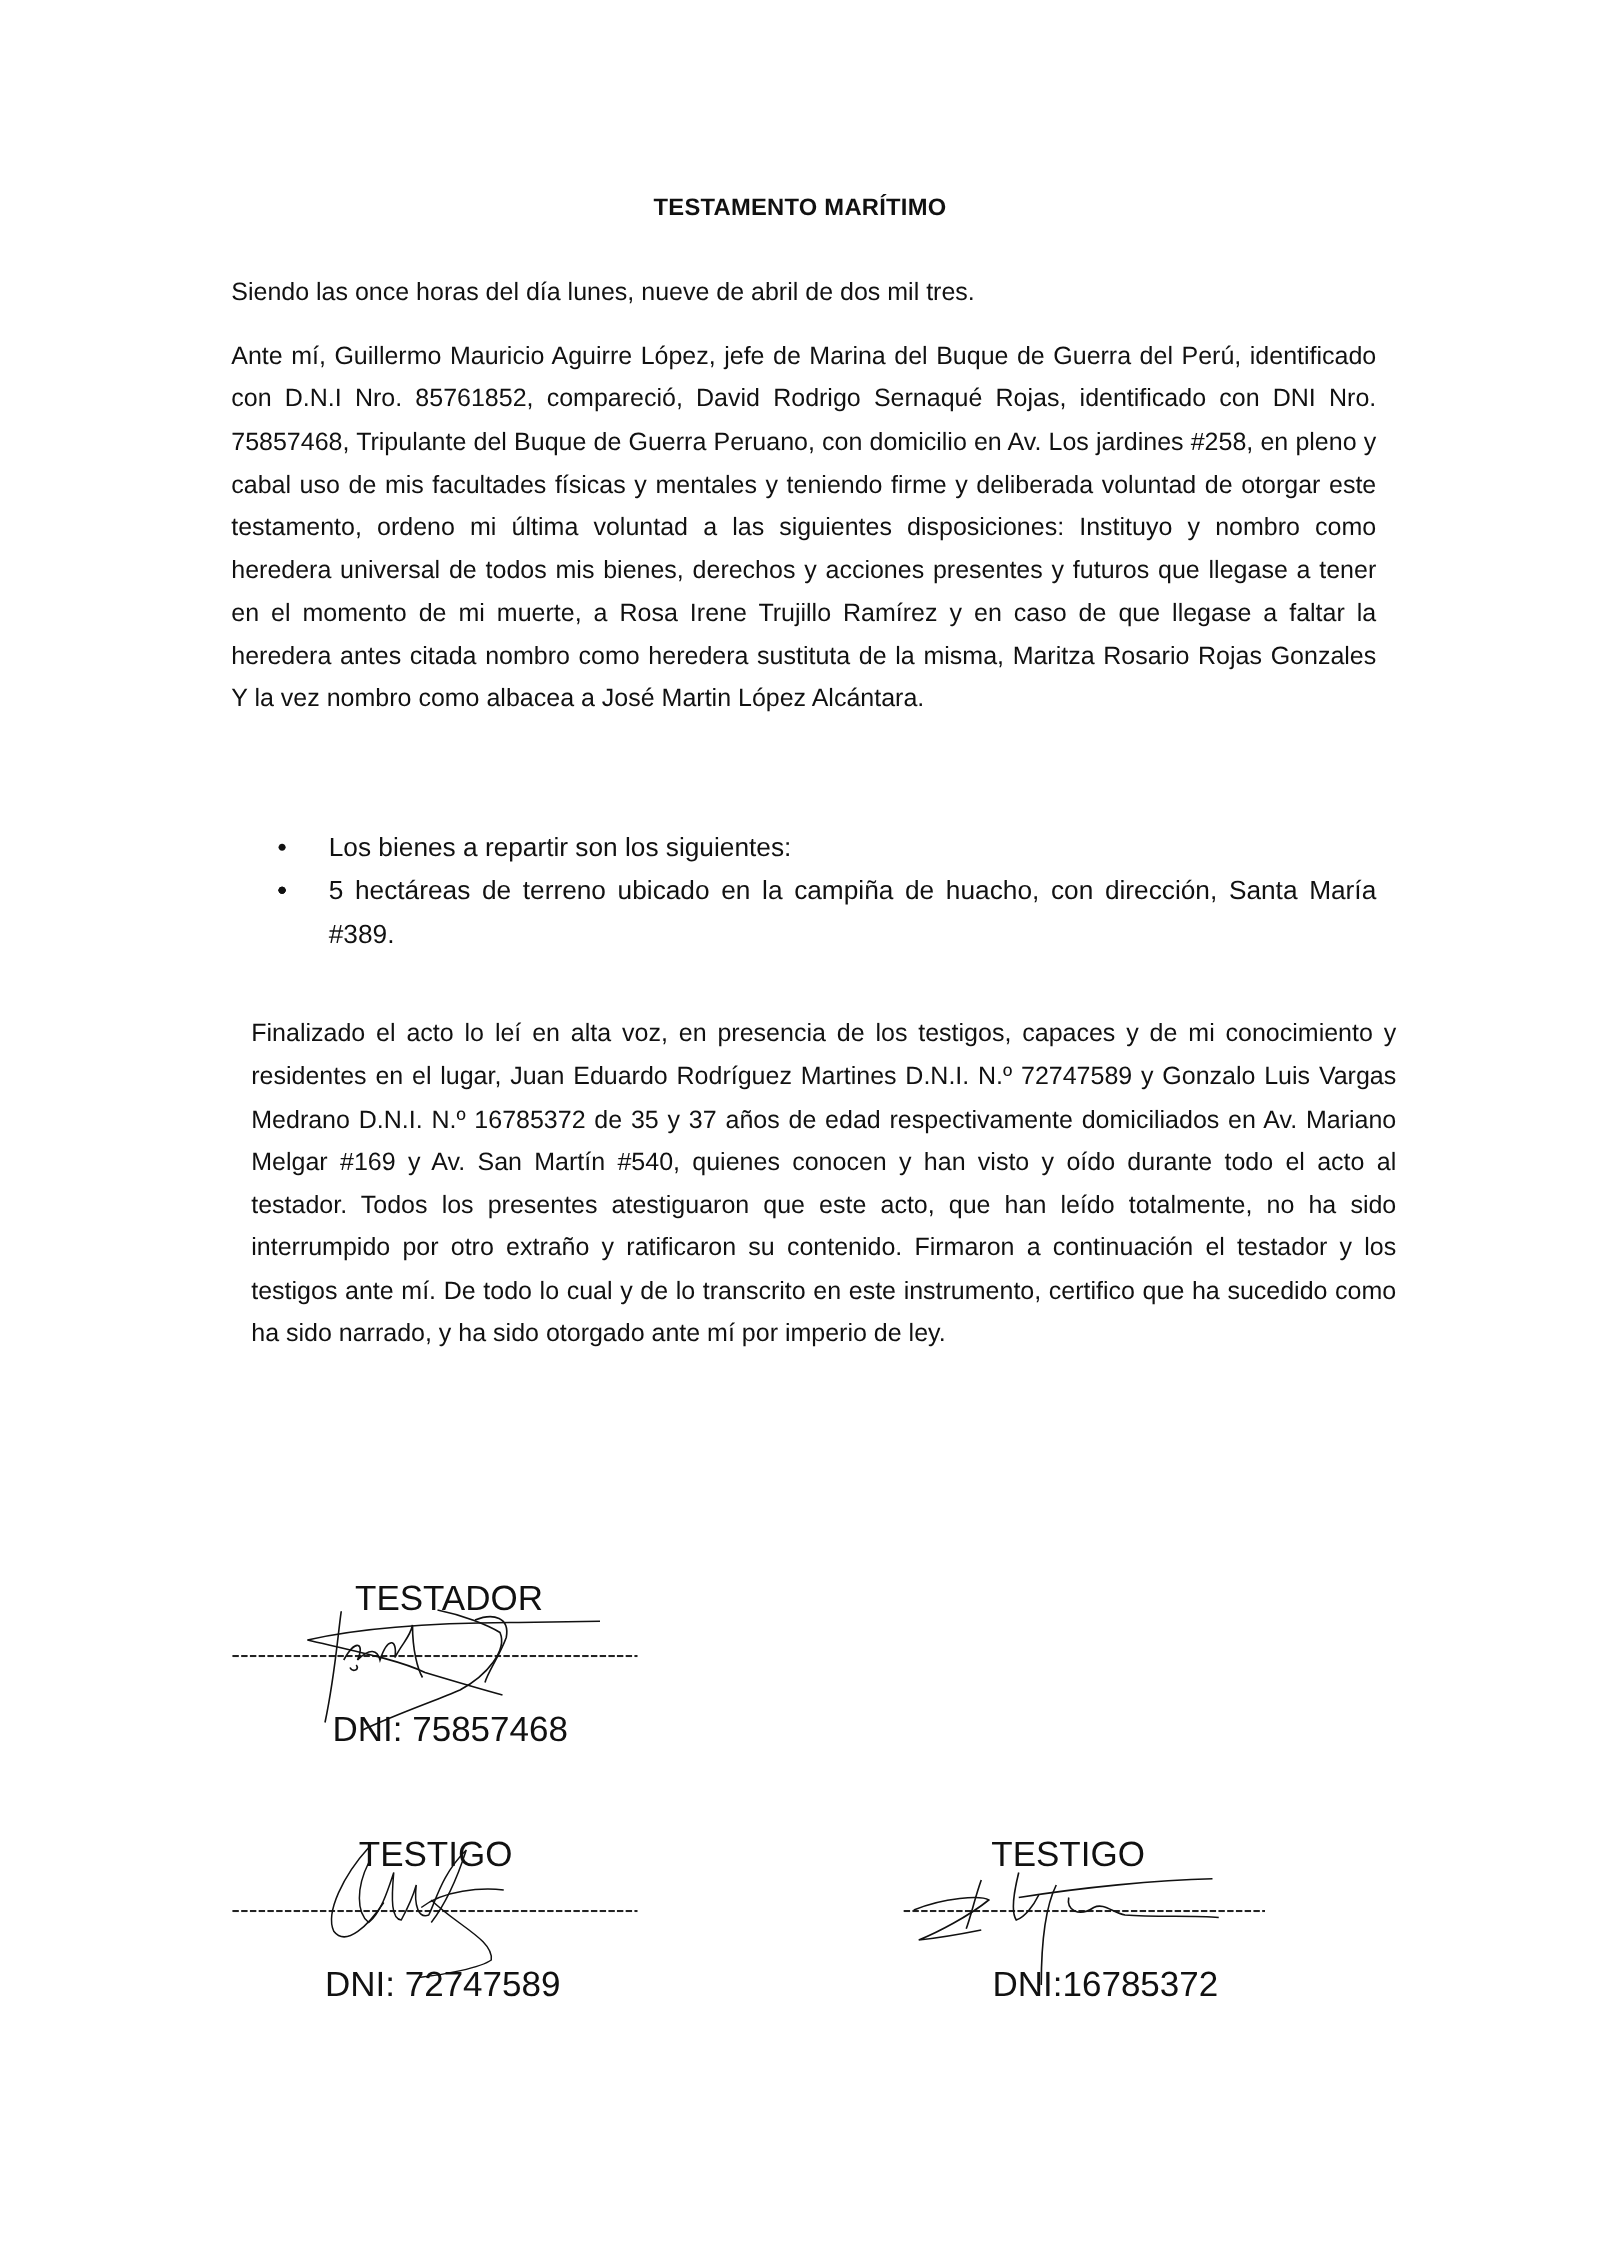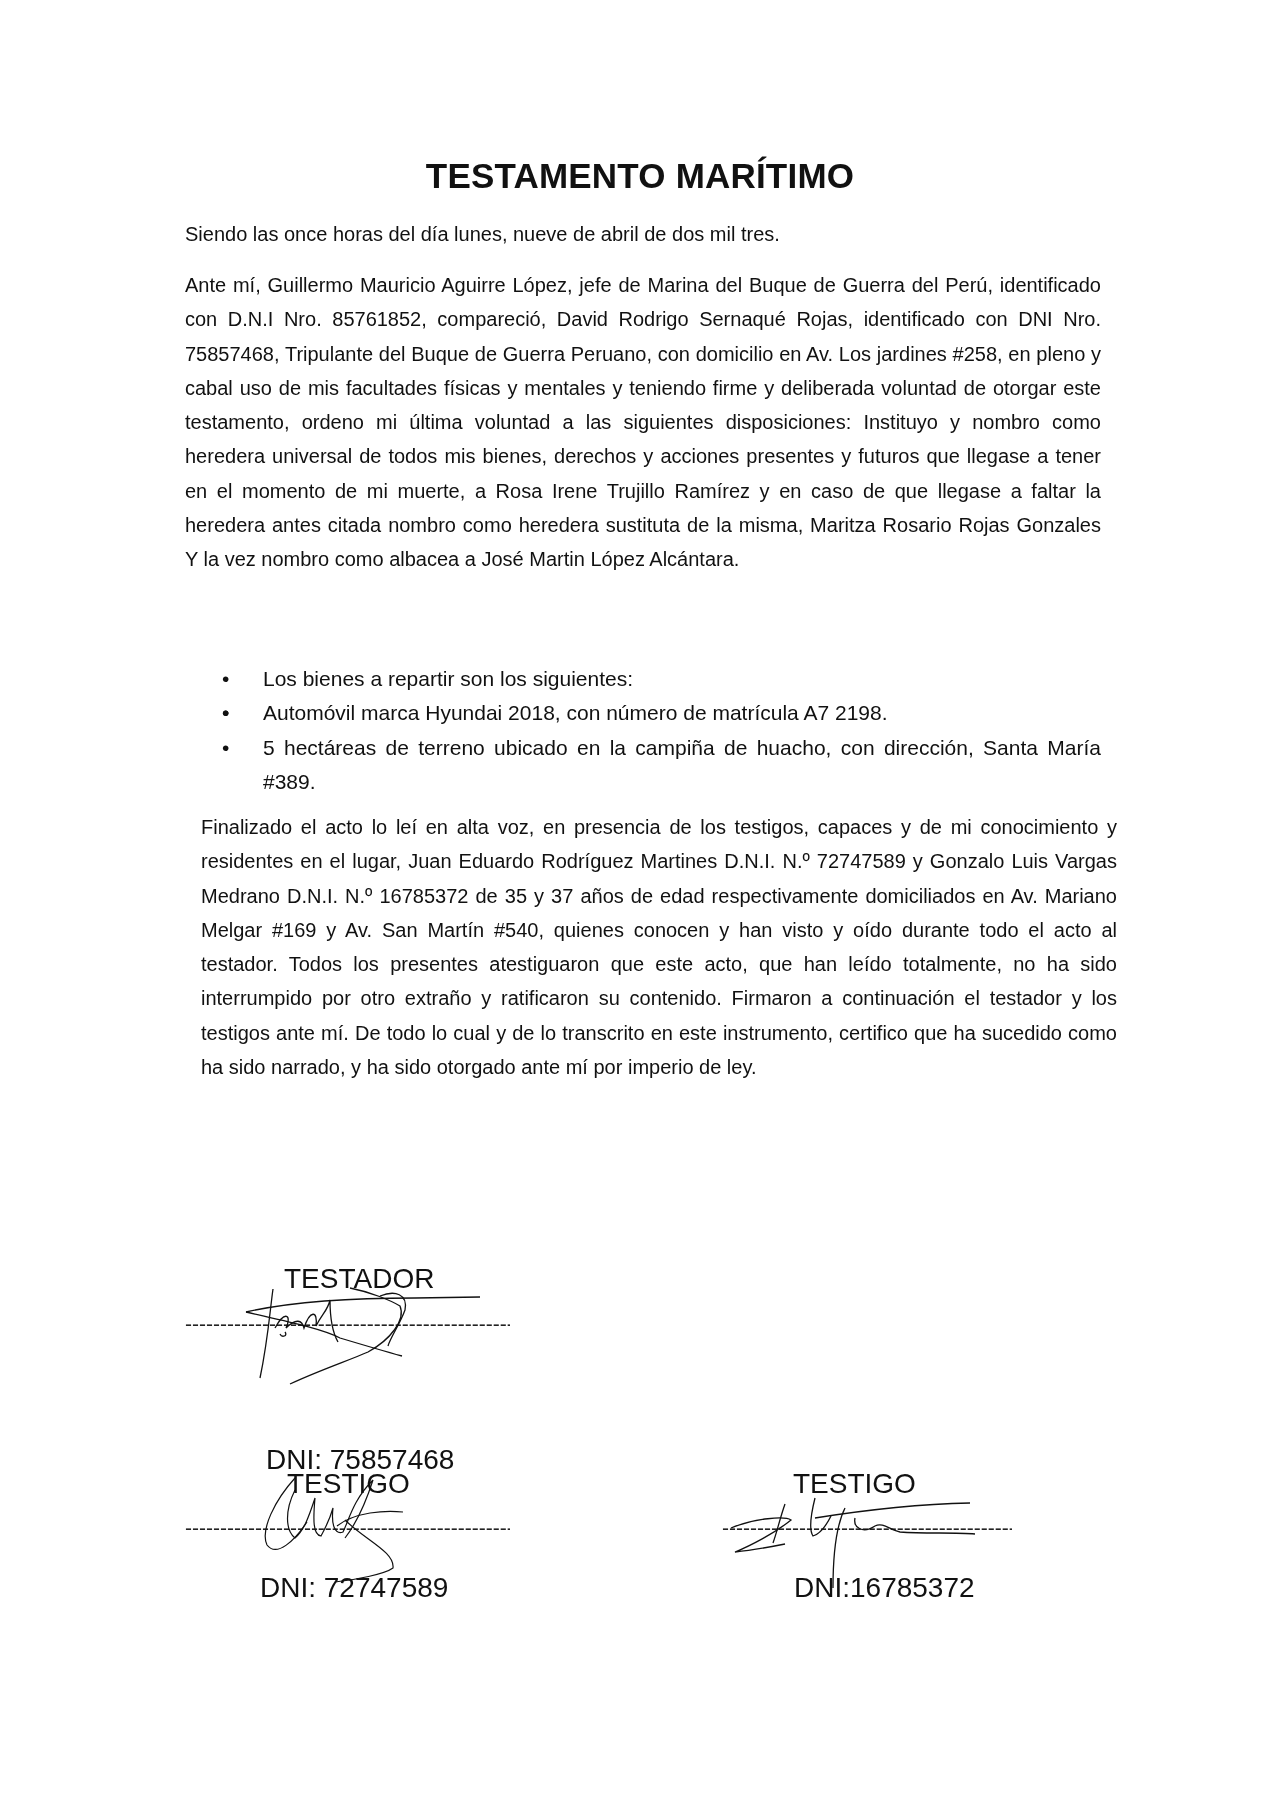--- a/index.html
+++ b/index.html
@@ -1,18 +1,18 @@
 <!DOCTYPE html>
 <html><head>
 <meta charset="utf-8">
 <style>
   html, body { margin:0; padding:0; background:#ffffff; }
   body { width:1280px; height:1811px; position:relative; overflow:hidden; font-family:"Liberation Sans", sans-serif; color:#111; }
   .page { position:absolute; left:0; top:0; width:1280px; height:1811px; background:#fff; }
-  .title { position:absolute; left:0; width:1280px; top:156px; text-align:center; font-weight:bold; font-size:35px; letter-spacing:0.2px; }
+  .title { position:absolute; left:0; width:1280px; top:156px; text-align:center; font-weight:bold; font-size:19px; letter-spacing:0.2px; }
   .para { position:absolute; left:185px; width:916px; font-size:20px; line-height:34.3px; text-align:justify; }
   .para.last-left { text-align-last:left; }
   .p1 { top:217px; }
   .p2 { top:268px; }
   .bullets { position:absolute; left:185px; width:916px; top:662px; margin:0; padding:0; list-style:none; font-size:21px; line-height:34.3px; }
   .bullets li { position:relative; padding-left:78px; text-align:justify; text-align-last:left; }
   .bullets li .dot { position:absolute; left:37px; top:0; }
   .p3 { top:810px;margin-left:16px; }
   .sig-label { position:absolute; font-size:28px; }
   .sig-line { position:absolute; font-size:21px; letter-spacing:0px; white-space:nowrap; color:#222; }
@@ -25,39 +25,39 @@
 
   <div class="title">TESTAMENTO MARÍTIMO</div>
 
   <div class="para p1">Siendo las once horas del día lunes, nueve de abril de dos mil tres.</div>
 
   <div class="para p2 last-left">Ante mí, Guillermo Mauricio Aguirre López, jefe de Marina del Buque de Guerra del Perú, identificado con D.N.I Nro. 85761852, compareció, David Rodrigo Sernaqué Rojas, identificado con DNI Nro. 75857468, Tripulante del Buque de Guerra Peruano, con domicilio en Av. Los jardines #258, en pleno y cabal uso de mis facultades físicas y mentales y teniendo firme y deliberada voluntad de otorgar este testamento, ordeno mi última voluntad a las siguientes disposiciones: Instituyo y nombro como heredera universal de todos mis bienes, derechos y acciones presentes y futuros que llegase a tener en el momento de mi muerte, a Rosa Irene Trujillo Ramírez y en caso de que llegase a faltar la heredera antes citada nombro como heredera sustituta de la misma, Maritza Rosario Rojas Gonzales Y la vez nombro como albacea a José Martin López Alcántara.</div>
 
   <ul class="bullets">
     <li><span class="dot">•</span><span>Los bienes a repartir son los siguientes:</span></li>
     <li><span class="dot">•</span></li>
-    <li><span class="dot">•</span><span>Automóvil marca Hyundai 2018, con número de matrícula A7 2198.</span></li>
+    <li><span class="dot">•</span></li>
     <li><span class="dot">•</span><span>5 hectáreas de terreno ubicado en la campiña de huacho, con dirección, Santa María #389.</span></li>
   </ul>
 
   <div class="para p3 last-left">Finalizado el acto lo leí en alta voz, en presencia de los testigos, capaces y de mi conocimiento y residentes en el lugar, Juan Eduardo Rodríguez Martines D.N.I. N.º 72747589 y Gonzalo Luis Vargas Medrano D.N.I. N.º 16785372 de 35 y 37 años de edad respectivamente domiciliados en Av. Mariano Melgar #169 y Av. San Martín #540, quienes conocen y han visto y oído durante todo el acto al testador. Todos los presentes atestiguaron que este acto, que han leído totalmente, no ha sido interrumpido por otro extraño y ratificaron su contenido. Firmaron a continuación el testador y los testigos ante mí. De todo lo cual y de lo transcrito en este instrumento, certifico que ha sucedido como ha sido narrado, y ha sido otorgado ante mí por imperio de ley.</div>
 
   <div>
     <div class="sig-label" style="left:284px; top:1263px;">TESTADOR</div>
     <div class="sig-line" style="left:185px; top:1312px; width:325px; overflow:hidden;">------------------------------------------------------------</div>
     <svg class="sig-svg" style="left:230px; top:1280px;" width="270" height="110" viewBox="0 0 270 110">
       <path d="M16 32 C60 22, 120 18, 185 18 L250 17" fill="none" stroke="#111" stroke-width="1.3"></path>
       <path d="M16 32 C50 40, 90 48, 110 58 C130 64, 150 70, 172 76" fill="none" stroke="#111" stroke-width="1.3"></path>
       <path d="M43 9 C40 30, 38 60, 30 98" fill="none" stroke="#111" stroke-width="1.3"></path>
       <path d="M45 48 C55 30, 62 35, 56 48 C66 38, 72 40, 74 48 C80 30, 88 30, 86 46 C92 34, 98 30, 100 20 C100 40, 104 55, 108 62" fill="none" stroke="#111" stroke-width="1.3"></path>
       <path d="M120 8 C140 12, 160 20, 170 26 C176 40, 160 60, 138 72 C120 80, 90 90, 60 104" fill="none" stroke="#111" stroke-width="1.3"></path>
       <path d="M150 16 C165 10, 178 14, 175 30 C170 44, 160 58, 158 66" fill="none" stroke="#111" stroke-width="1.3"></path>
       <path d="M55 52 C58 56, 52 58, 50 54" fill="none" stroke="#111" stroke-width="1.3"></path>
     </svg>
-    <div class="sig-label" style="left:266px; top:1444px;text-align:right;">DNI: 75857468</div>
+    <div class="sig-label" style="left:266px; top:1368px;text-align:right;">DNI: 75857468</div>
   </div>
 
   <div>
     <div class="sig-label" style="left:287px; top:1468px;">TESTIGO</div>
     <div class="sig-line" style="left:185px; top:1516px; width:325px; overflow:hidden;">------------------------------------------------------------</div>
     <svg class="sig-svg" style="left:255px; top:1470px;" width="170" height="110" viewBox="0 0 170 110">
       <path d="M40 8 C20 30, 5 60, 12 75 C22 88, 40 70, 52 52" fill="none" stroke="#111" stroke-width="1.2"></path>
       <path d="M40 20 C30 40, 30 60, 40 68 C50 60, 56 40, 60 28 C58 50, 58 65, 66 66 C72 55, 76 45, 78 38 C76 55, 80 65, 88 62 C94 50, 98 30, 118 10 C110 35, 100 55, 90 68" fill="none" stroke="#111" stroke-width="1.2"></path>
       <path d="M82 56 C100 42, 130 40, 148 42" fill="none" stroke="#111" stroke-width="1.2"></path>
       <path d="M90 50 C110 70, 140 82, 138 98 C130 104, 100 110, 80 112" fill="none" stroke="#111" stroke-width="1.2"></path>

